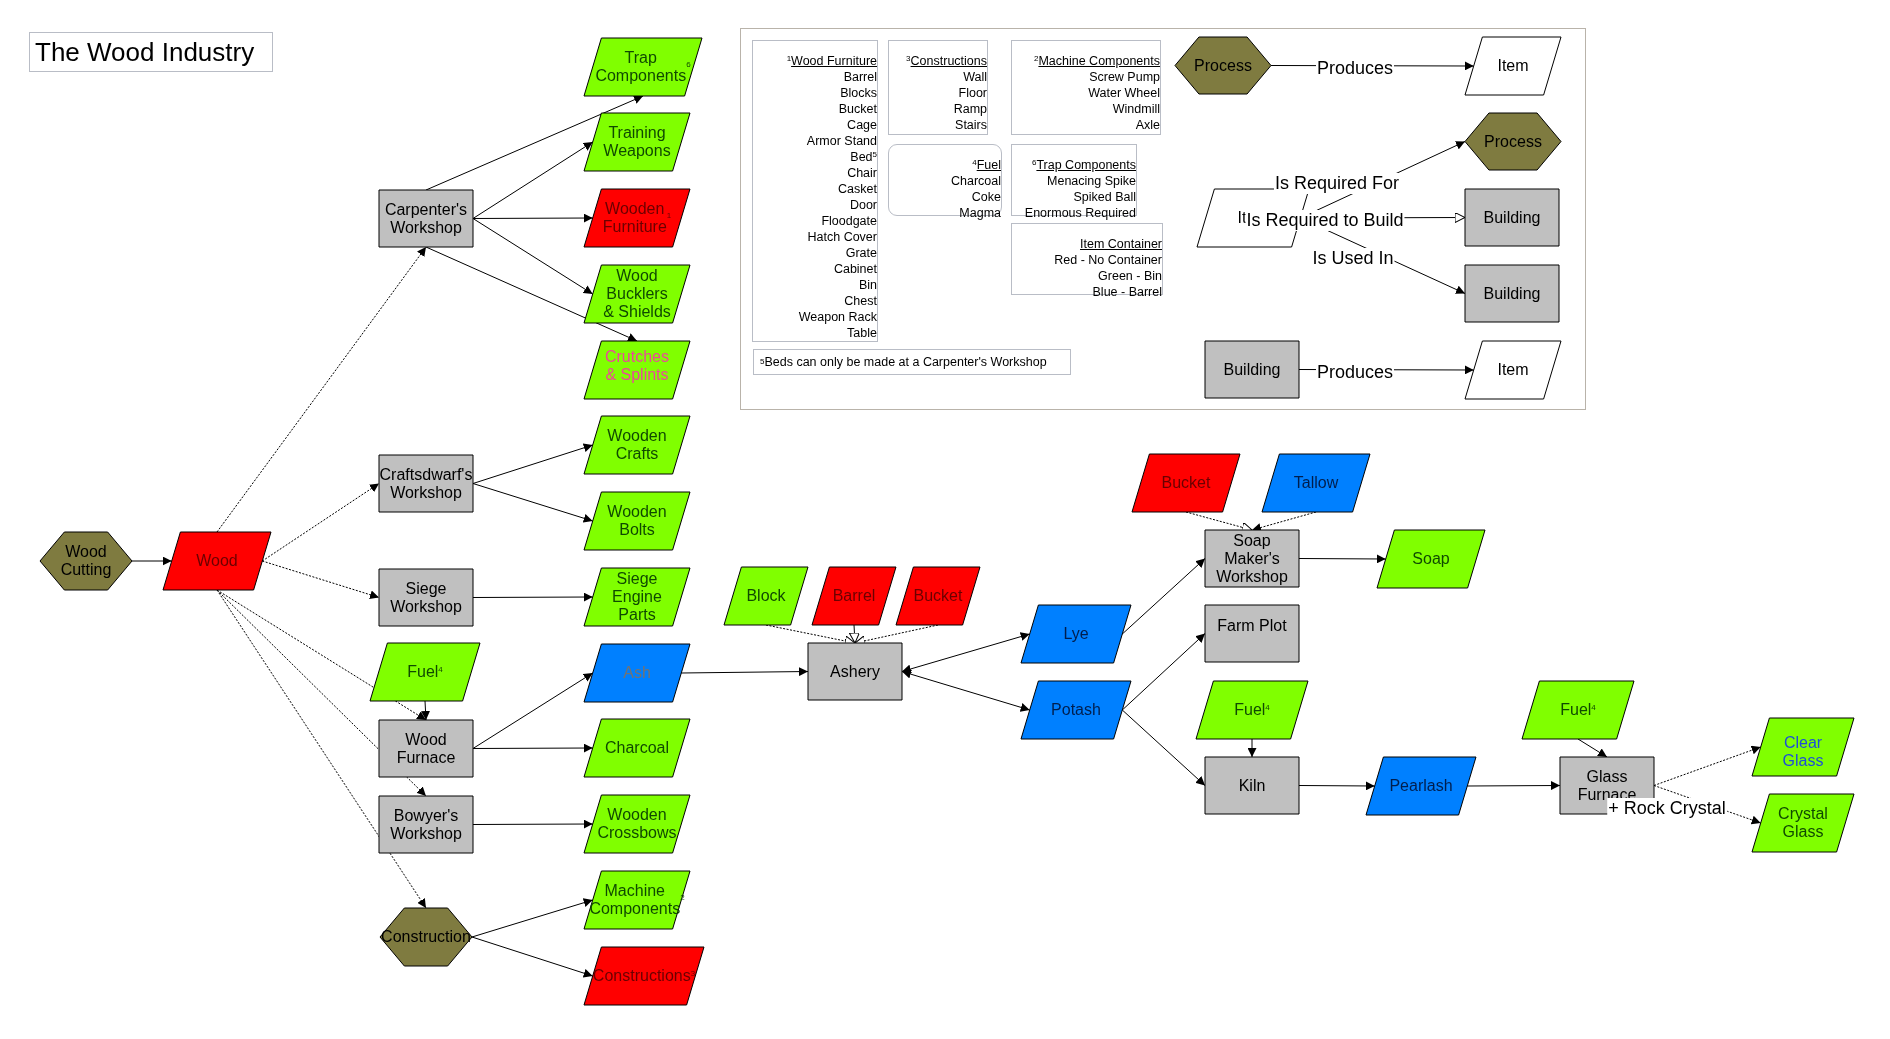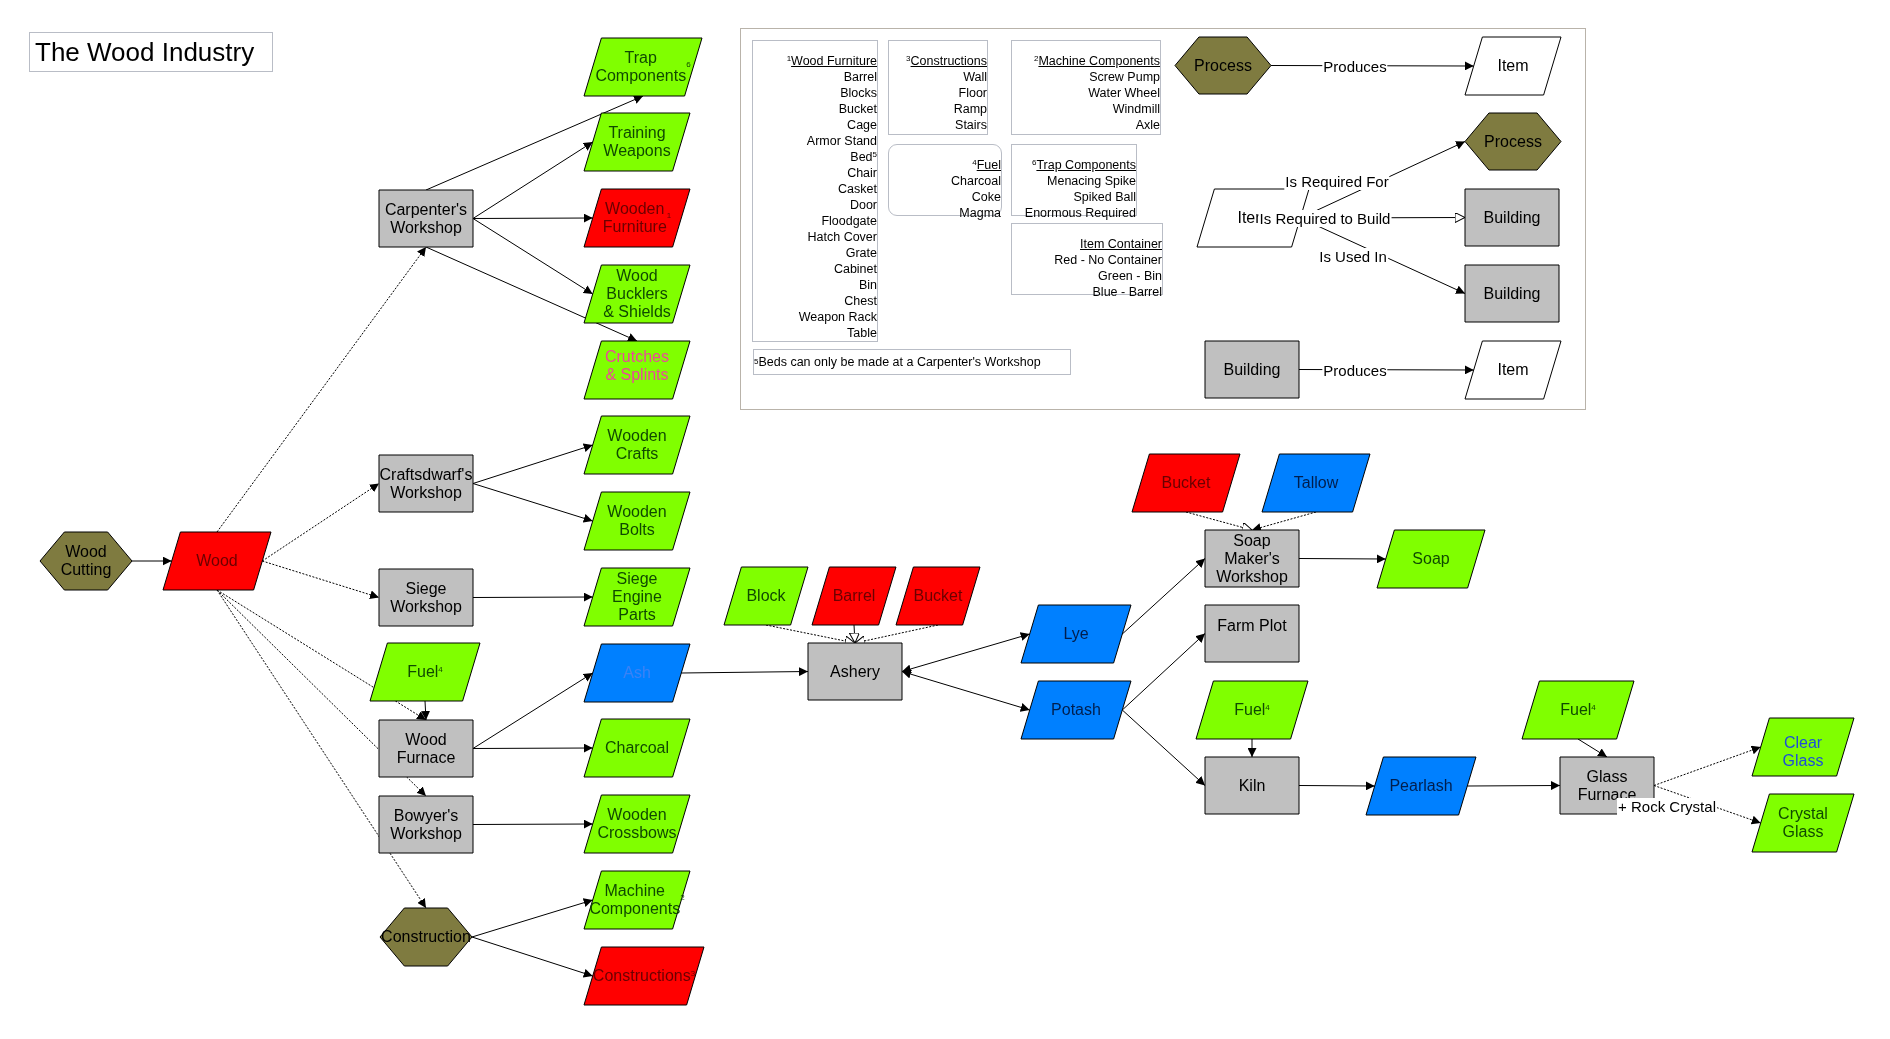--- a/index.html
+++ b/index.html
@@ -10,25 +10,25 @@
                border:1px solid #b9bdc6; box-sizing:border-box;
                font-size:26px; line-height:38px; padding-left:5px; }
   .legend-frame { position:absolute; left:740px; top:28px; width:846px; height:382px;
                   border:1px solid #b9b3aa; box-sizing:border-box; }
   .note { position:absolute; border:1px solid #b9bdc6; box-sizing:border-box;
           font-size:12.5px; line-height:16px; text-align:right; padding-top:12px; }
   .note .h { text-decoration:underline; }
   .note sup, .node-label sup { font-size:8px; vertical-align:top; position:relative; top:-2px; }
   .foot { position:absolute; left:753px; top:349px; width:318px; height:26px;
           border:1px solid #b9bdc6; box-sizing:border-box;
-          font-size:12.5px; line-height:24px; }
+          font-size:12.5px; line-height:24px; padding-left:6px; }
   .node-label { position:absolute; display:flex; align-items:center; justify-content:center;
                 text-align:center; font-size:16px; line-height:18px; pointer-events:none;
                 white-space:pre-line; }
-  .edge-label { position:absolute; font-size:15px; background:#fff; padding:0 1px;
+  .edge-label { position:absolute; font-size:18px; background:#fff; padding:0 1px;
                 white-space:nowrap; pointer-events:none; }
 </style>
 </head>
 <body>
 
 <div class="title-box">The Wood Industry</div>
 <div class="legend-frame"></div>
 
 <div class="note" id="note-wood-furniture" style="left:752px;top:40px;width:126px;height:302px;">
     <div><sup>1</sup><span class="h">Wood Furniture</span></div>
@@ -217,21 +217,21 @@
 &amp; Shields</span></div>
     <div class="node-label" style="left: 584px; top: 341px; width: 106px; height: 50px; color: #ec4899;"><span>Crutches
 &amp; Splints</span></div>
     <div class="node-label" style="left: 584px; top: 416px; width: 106px; height: 58px; color: rgb(15, 74, 0);"><span>Wooden
 Crafts</span></div>
     <div class="node-label" style="left: 584px; top: 492px; width: 106px; height: 58px; color: rgb(15, 74, 0);"><span>Wooden
 Bolts</span></div>
     <div class="node-label" style="left: 584px; top: 568px; width: 106px; height: 58px; color: rgb(15, 74, 0);"><span>Siege
 Engine
 Parts</span></div>
-    <div class="node-label" style="left: 584px; top: 644px; width: 106px; height: 58px; color: #3b82f6;"><span>Ash</span></div>
+    <div class="node-label" style="left: 584px; top: 644px; width: 106px; height: 58px; color: #737373;"><span>Ash</span></div>
     <div class="node-label" style="left: 584px; top: 719px; width: 106px; height: 58px; color: rgb(15, 74, 0);"><span>Charcoal</span></div>
     <div class="node-label" style="left: 584px; top: 795px; width: 106px; height: 58px; color: rgb(15, 74, 0);"><span>Wooden
 Crossbows</span></div>
     <div class="node-label" style="left: 584px; top: 871px; width: 106px; height: 58px; color: rgb(15, 74, 0);"><span>Machine
 Components</span><sup>2</sup></div>
     <div class="node-label" style="left: 584px; top: 947px; width: 120px; height: 58px; color: rgb(107, 0, 0);"><span>Constructions</span><sup>3</sup></div>
     <div class="node-label" style="left: 724px; top: 567px; width: 84px; height: 58px; color: rgb(15, 74, 0);"><span>Block</span></div>
     <div class="node-label" style="left: 812px; top: 567px; width: 84px; height: 58px; color: rgb(107, 0, 0);"><span>Barrel</span></div>
     <div class="node-label" style="left: 896px; top: 567px; width: 84px; height: 58px; color: rgb(107, 0, 0);"><span>Bucket</span></div>
     <div class="node-label" style="left: 808px; top: 643px; width: 94px; height: 57px; color: rgb(0, 0, 0);"><span>Ashery</span></div>

